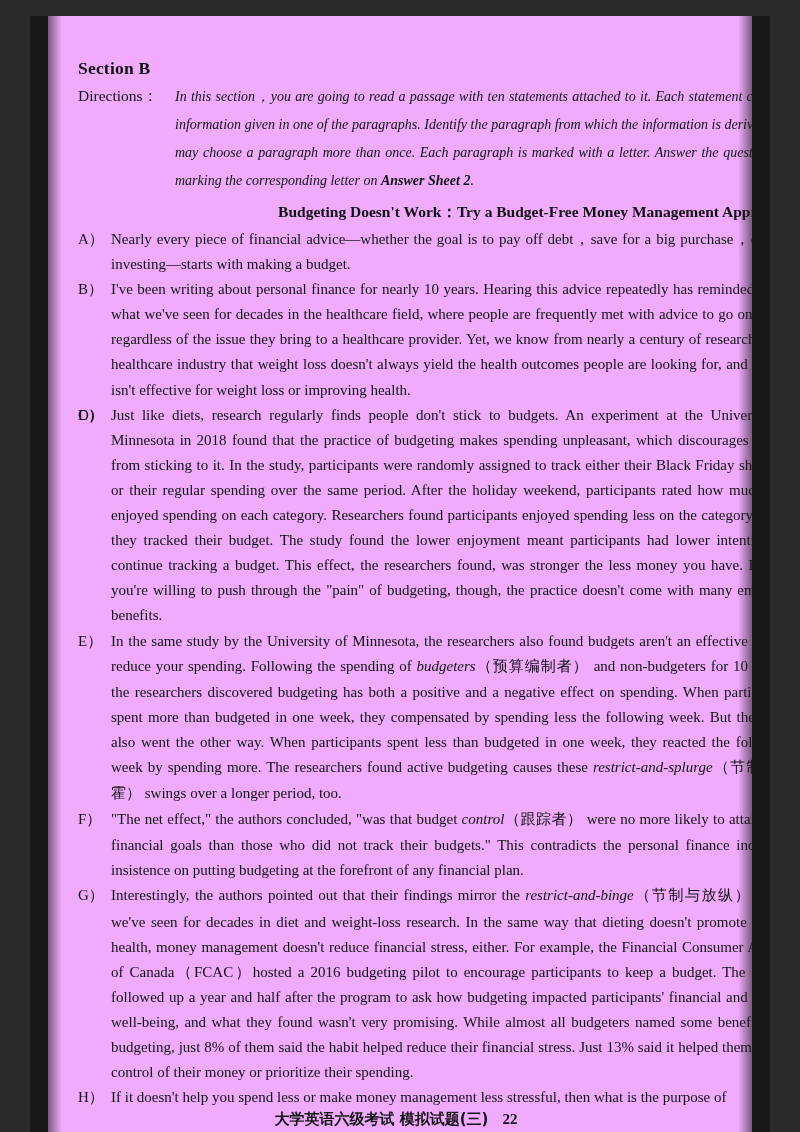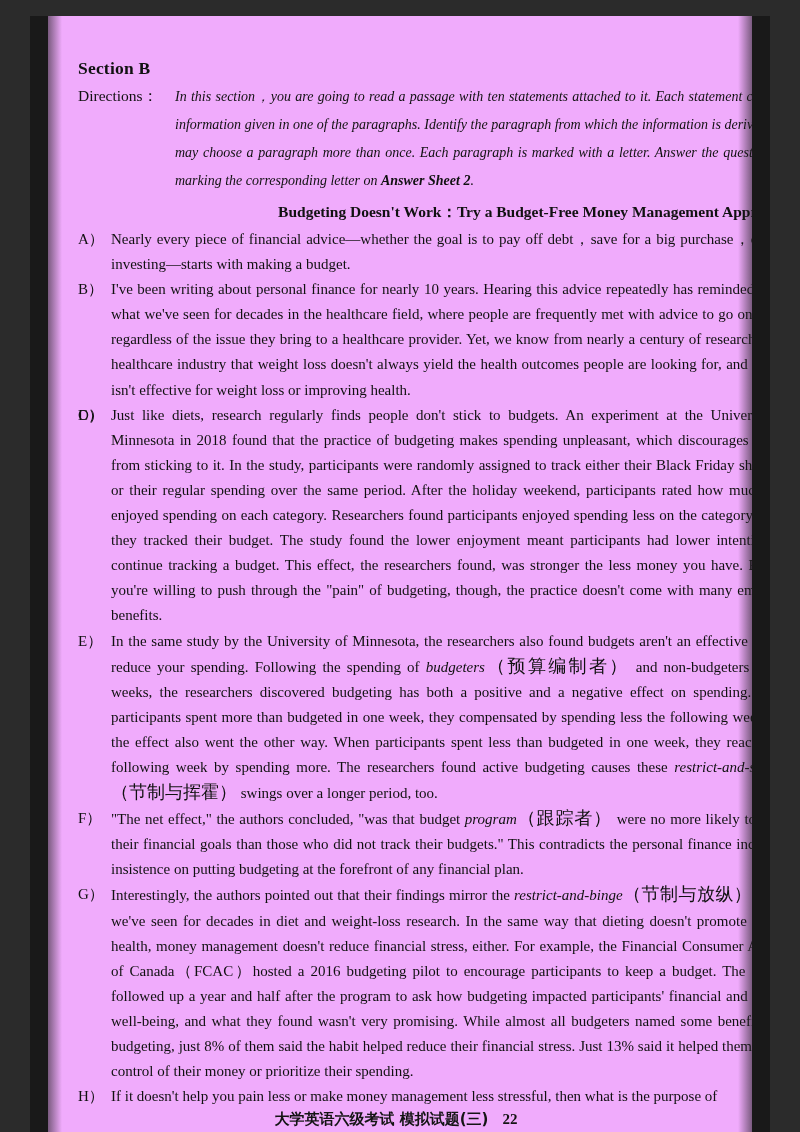--- a/index.html
+++ b/index.html
@@ -110,23 +110,23 @@
     left: 0;
     top: 0;
     width: 27px;
     font-size: 15px;
     line-height: 25.1px;
     text-align: left;
     white-space: nowrap;
   }
   .para em { font-style: italic; }
   .cjk {
-    font-family: Liberation Serif, serif;
+    font-family: Liberation Mono, monospace;
     font-style: normal;
-    font-size: 18px;
+    font-size: 15px;
   }
 
   .footer {
     position: absolute;
     left: 0;
     right: 8px;
     bottom: 18px;
     text-align: center;
     font-family: "DejaVu Sans", "Liberation Sans", sans-serif;
     font-weight: bold;
@@ -179,31 +179,31 @@
       <span>Just like diets, research regularly finds people don't stick to budgets. An experiment at the University of Minnesota in 2018 found that the practice of budgeting makes spending unpleasant, which discourages people from sticking to it. In the study, participants were randomly assigned to track either their Black Friday shopping or their regular spending over the same period. After the holiday weekend, participants rated how much they enjoyed spending on each category. Researchers found participants enjoyed spending less on the category where they tracked their budget. The study found the lower enjoyment meant participants had lower intentions to continue tracking a budget. This effect, the researchers found, was stronger the less money you have. Even if you're willing to push through the "pain" of budgeting, though, the practice doesn't come with many empirical benefits.</span>
     </div>
 
     <div class="para">
       <span class="para-label">E）</span>
       <span><span>In the same study by the University of Minnesota, the researchers also found budgets aren't an effective way to reduce your spending. Following the spending of </span><em>budgeters</em><span class="cjk">（预算编制者）</span><span> and non-budgeters for 10 weeks, the researchers discovered budgeting has both a positive and a negative effect on spending. When participants spent more than budgeted in one week, they compensated by spending less the following week. But the effect also went the other way. When participants spent less than budgeted in one week, they reacted the following week by spending more. The researchers found active budgeting causes these </span><em>restrict-and-splurge</em><span class="cjk">（节制与挥霍）</span><span> swings over a longer period, too.</span></span>
     </div>
 
     <div class="para">
       <span class="para-label">F）</span>
-      <span><span>"The net effect," the authors concluded, "was that budget </span><em>program</em><span class="cjk">（跟踪者）</span><span> were no more likely to attain their financial goals than those who did not track their budgets." This contradicts the personal finance industry's insistence on putting budgeting at the forefront of any financial plan.</span></span>
+      <span><span>"The net effect," the authors concluded, "was that budget </span><em>control</em><span class="cjk">（跟踪者）</span><span> were no more likely to attain their financial goals than those who did not track their budgets." This contradicts the personal finance industry's insistence on putting budgeting at the forefront of any financial plan.</span></span>
     </div>
 
     <div class="para">
       <span class="para-label">G）</span>
       <span><span>Interestingly, the authors pointed out that their findings mirror the </span><em>restrict-and-binge</em><span class="cjk">（节制与放纵）</span><span> cycles we've seen for decades in diet and weight-loss research. In the same way that dieting doesn't promote overall health, money management doesn't reduce financial stress, either. For example, the Financial Consumer Agency of Canada（FCAC）hosted a 2016 budgeting pilot to encourage participants to keep a budget. The agency followed up a year and half after the program to ask how budgeting impacted participants' financial and overall well-being, and what they found wasn't very promising. While almost all budgeters named some benefit from budgeting, just 8% of them said the habit helped reduce their financial stress. Just 13% said it helped them feel in control of their money or prioritize their spending.</span></span>
     </div>
 
     <div class="para">
       <span class="para-label">H）</span>
-      <span>If it doesn't help you pain less or make money management less stressful, then what is the purpose of</span>
+      <span>If it doesn't help you spend less or make money management less stressful, then what is the purpose of</span>
     </div>
 
   </div>
 
   <div class="footer">
     <span>大学英语六级考试 模拟试题(三)</span><span class="page-no">22</span>
   </div>
 
 </div>
 

